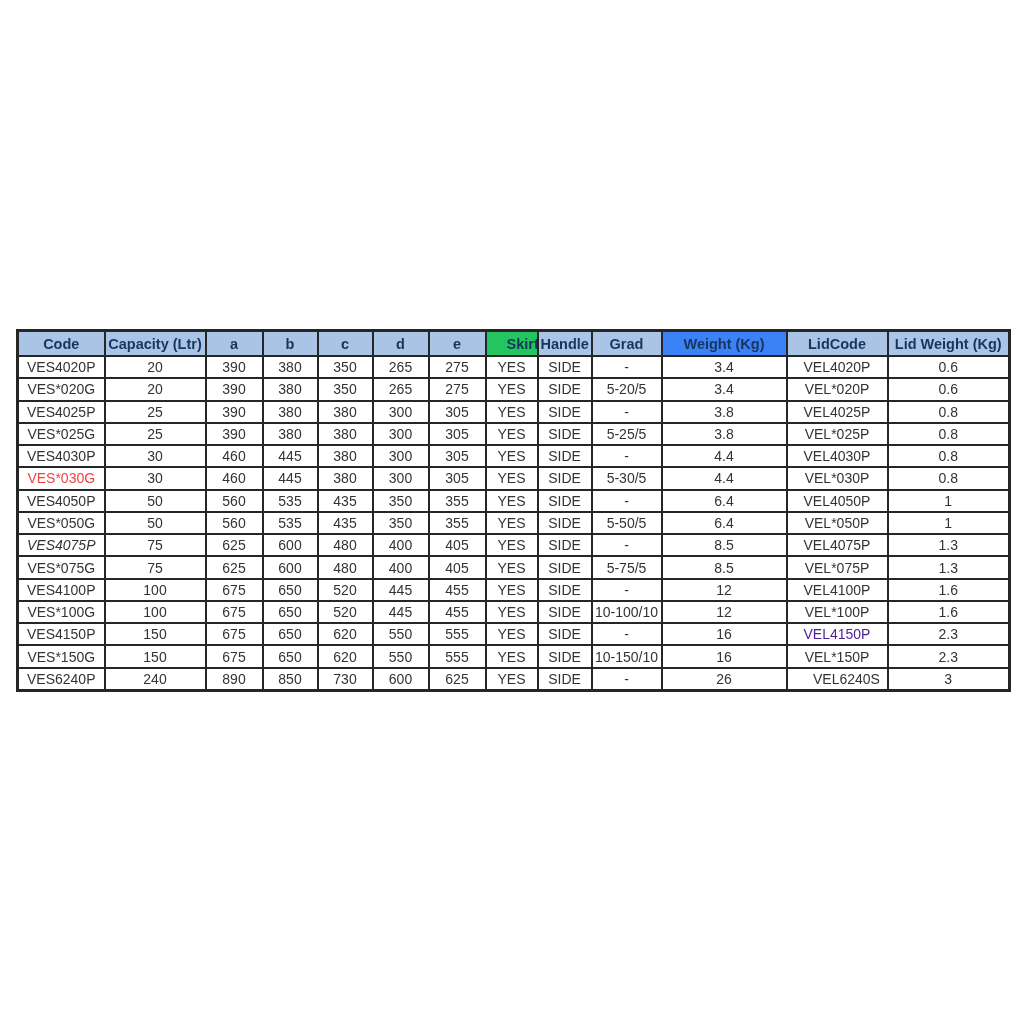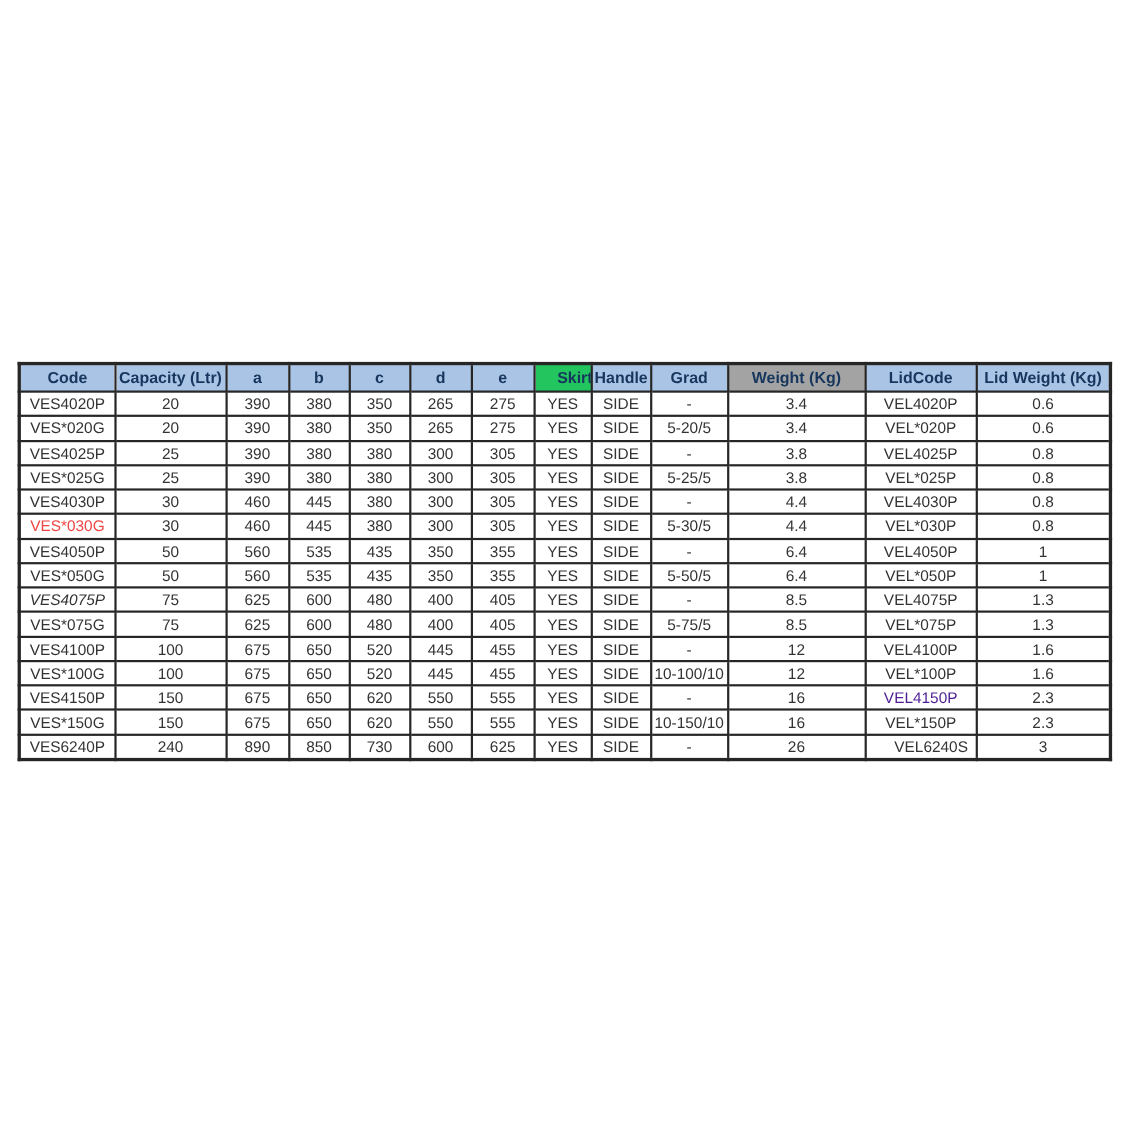--- a/index.html
+++ b/index.html
@@ -89,21 +89,21 @@
             <th style="background: rgb(170, 196, 230); color: rgb(23, 54, 93);">Code</th>
             <th style="background: rgb(170, 196, 230); color: rgb(23, 54, 93);">Capacity (Ltr)</th>
             <th style="background: rgb(170, 196, 230); color: rgb(23, 54, 93);">a</th>
             <th style="background: rgb(170, 196, 230); color: rgb(23, 54, 93);">b</th>
             <th style="background: rgb(170, 196, 230); color: rgb(23, 54, 93);">c</th>
             <th style="background: rgb(170, 196, 230); color: rgb(23, 54, 93);">d</th>
             <th style="background: rgb(170, 196, 230); color: rgb(23, 54, 93);">e</th>
             <th style="background: #22c55e; color: rgb(23, 54, 93); padding-left: 20px;">Skirt</th>
             <th style="background: rgb(170, 196, 230); color: rgb(23, 54, 93);">Handle</th>
             <th style="background: rgb(170, 196, 230); color: rgb(23, 54, 93);">Grad</th>
-            <th style="background: #a3a3a3; color: rgb(23, 54, 93);">Weight (Kg)</th>
+            <th style="background: #3b82f6; color: rgb(23, 54, 93);">Weight (Kg)</th>
             <th style="background: rgb(170, 196, 230); color: rgb(23, 54, 93);">LidCode</th>
             <th style="background: rgb(170, 196, 230); color: rgb(23, 54, 93);">Lid Weight (Kg)</th>
           </tr>
       </thead>
       <tbody>
           <tr>
             <td style="color: rgb(51, 51, 51);">VES4020P</td>
             <td style="color: rgb(51, 51, 51);">20</td>
             <td style="color: rgb(51, 51, 51);">390</td>
             <td style="color: rgb(51, 51, 51);">380</td>

